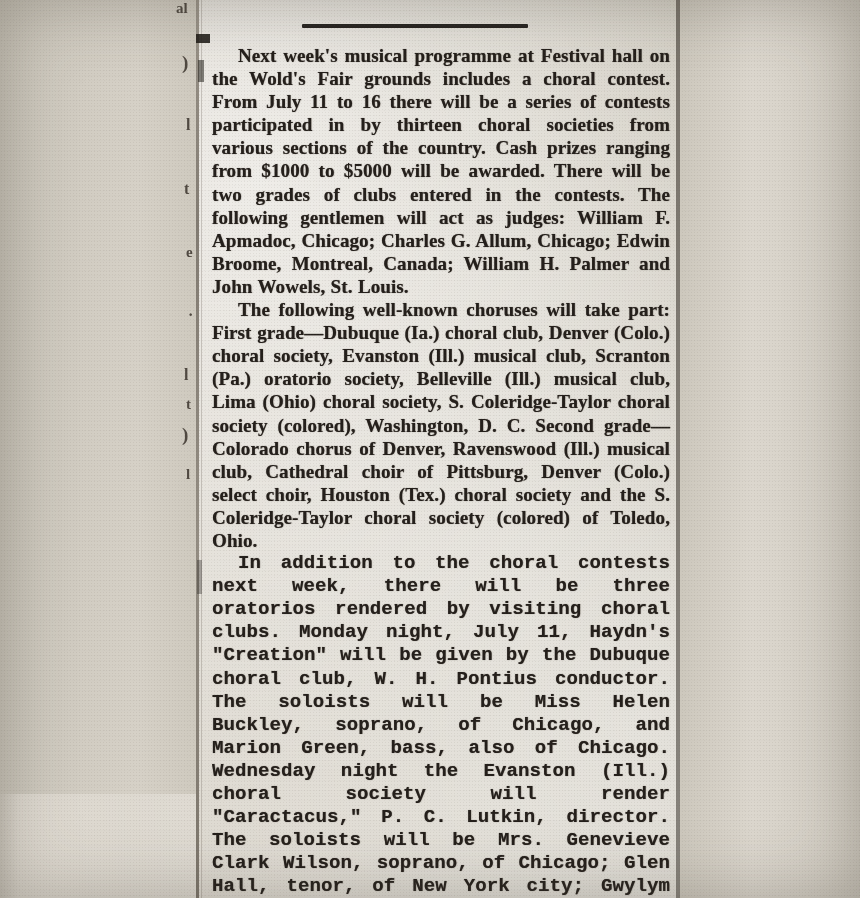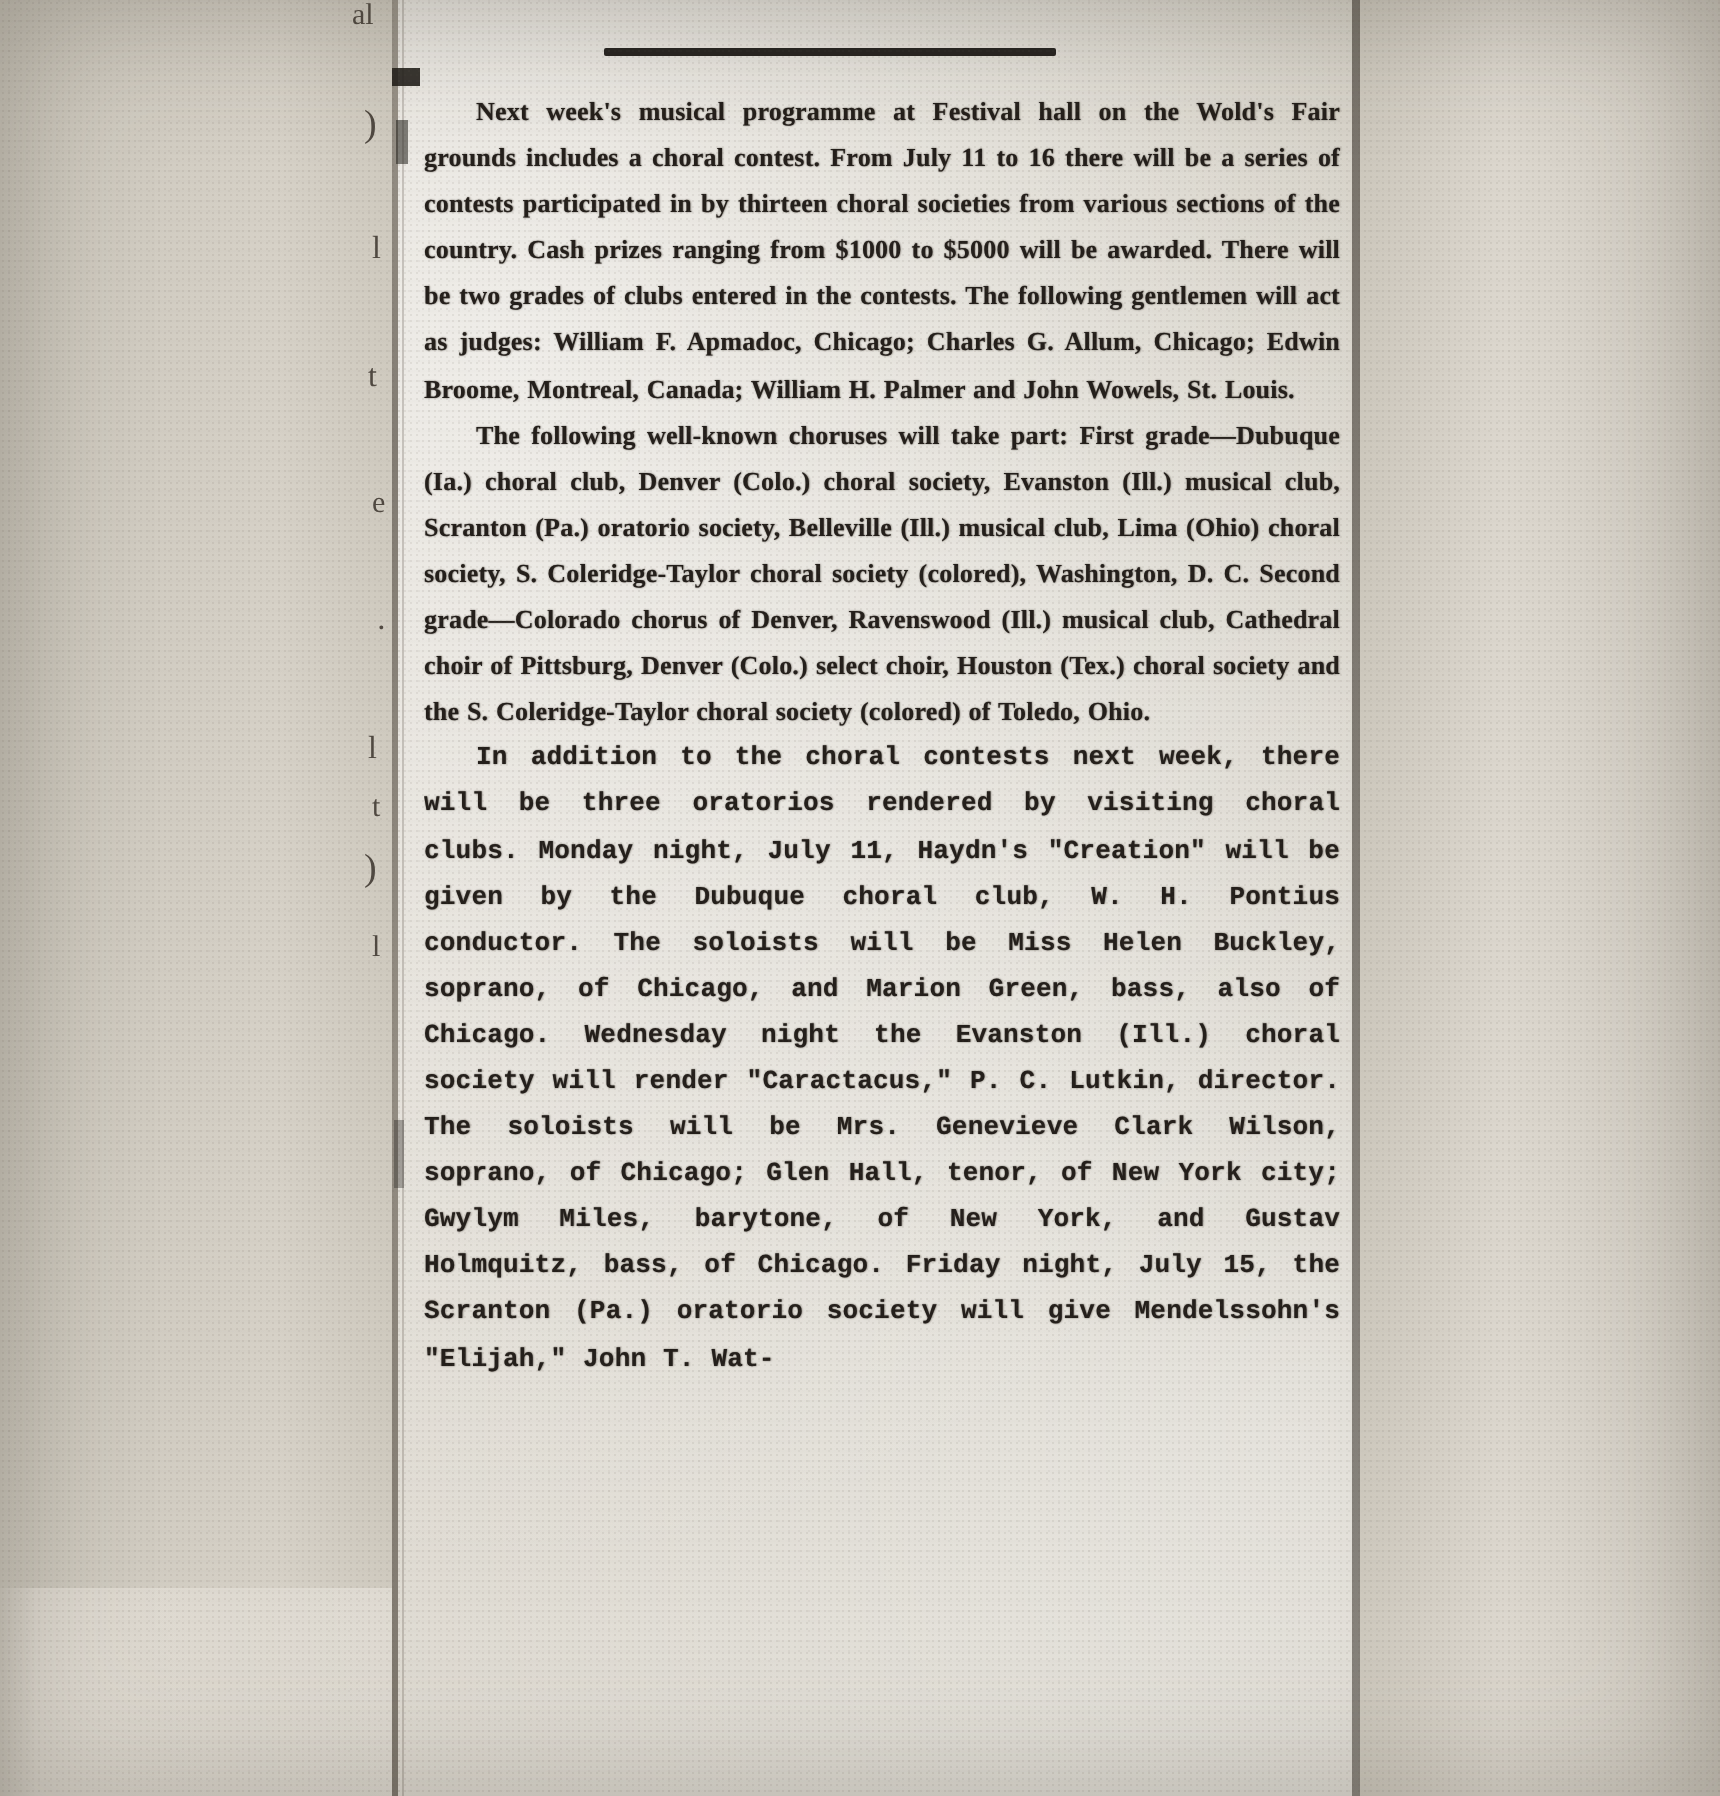--- a/index.html
+++ b/index.html
@@ -42,20 +42,21 @@
 
   
   .left-strip {
     position: absolute;
     top: 0;
     left: 0;
     width: 196px;
     height: 794px;
     overflow: hidden;
     background: linear-gradient(90deg, #cbc6bb 0%, #d6d1c7 70%, #cfcabf 100%);
+    font-weight: bold;
   }
   .left-strip .frag {
     position: absolute;
     font-family: "Liberation Serif", serif;
     color: #3a332c;
     opacity: .85;
     white-space: nowrap;
   }
 
   
@@ -124,21 +125,21 @@
     position: absolute;
     top: 44px;
     left: 8px;
     width: 458px;
   }
 
   p.para {
     margin: 0;
     padding: 0;
     text-indent: 26px;
-    font-size: 13px;
+    font-size: 19px;
     line-height: 23.1px;
     color: #241f1b;
     text-align: justify;
     letter-spacing: .1px;
     word-spacing: .5px;
     font-family: "Liberation Serif", serif;
     font-weight: 600;
     -webkit-font-smoothing: none;
   }
   p.para.last {

